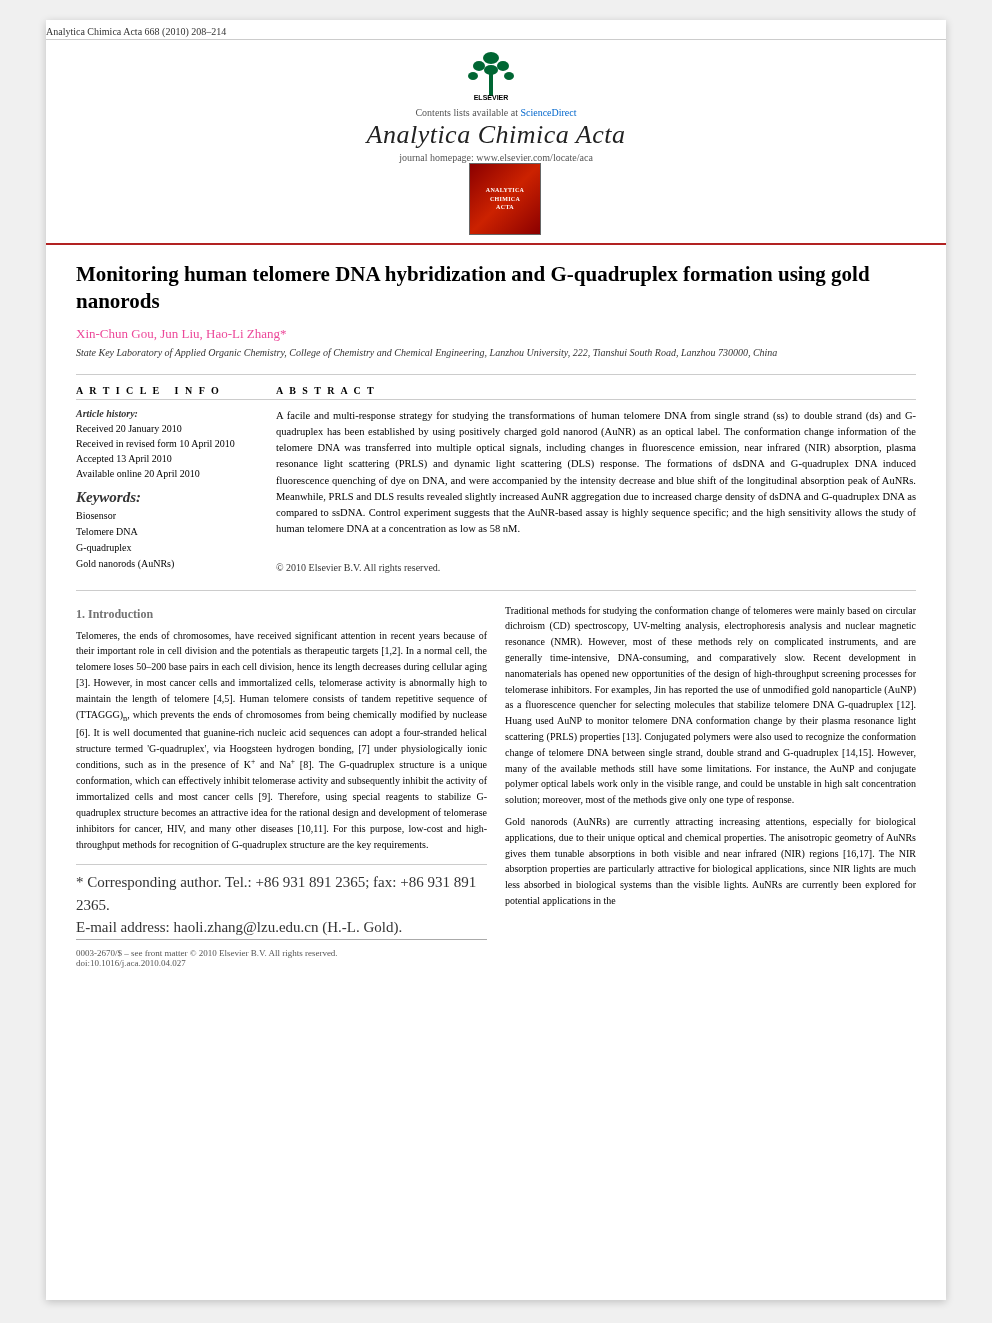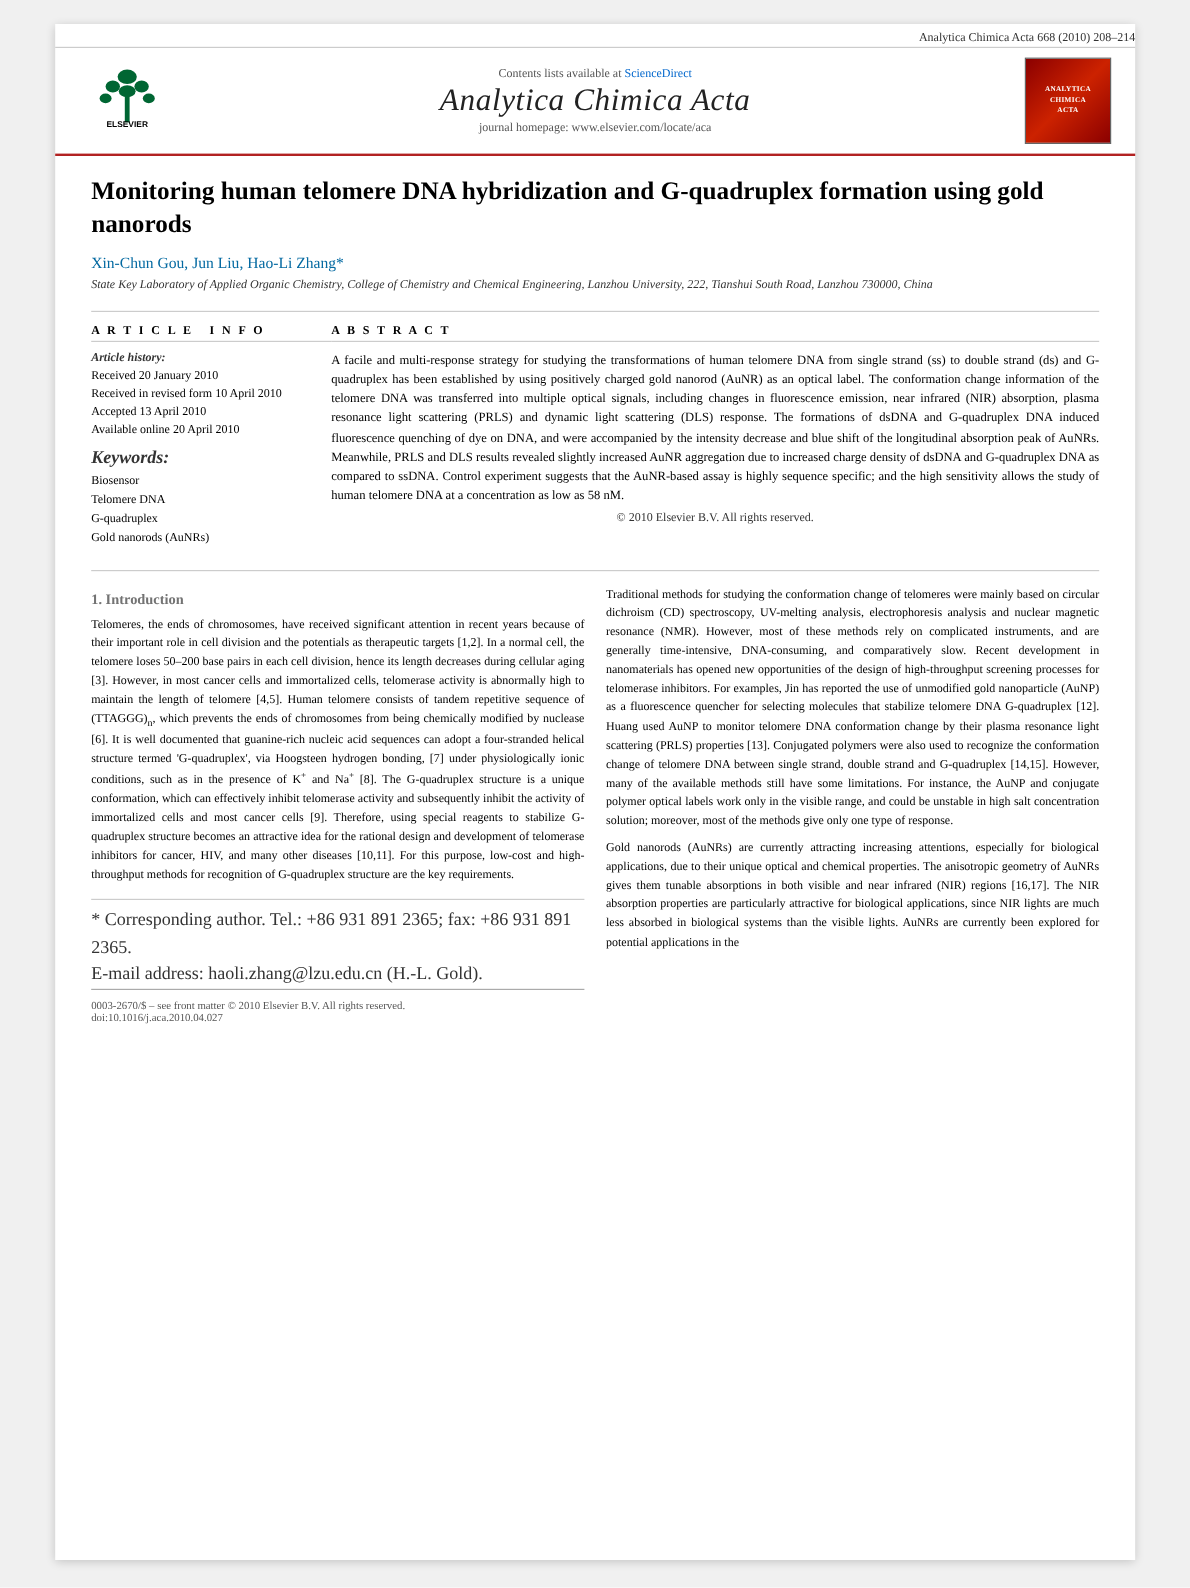--- a/index.html
+++ b/index.html
@@ -13,32 +13,33 @@
     .page {
       background: #fff;
       width: 900px;
       min-height: 1280px;
       padding: 0;
       box-shadow: 0 2px 8px rgba(0,0,0,0.2);
       position: relative;
     }
     
     .journal-header-top {
-      text-align: right;
+      text-align: left;
       font-size: 10px;
       color: #333;
       padding: 6px 0 2px 0;
       border-bottom: 1px solid #ccc;
     }
     .journal-banner {
       display: flex;
       align-items: center;
       justify-content: space-between;
       padding: 8px 20px;
       border-bottom: 2px solid #b22222;
+      flex-direction: column;
     }
     .banner-left {
       width: 90px;
     }
     .banner-center {
       text-align: center;
       flex: 1;
     }
     .sciencedirect-link {
       font-size: 10px;
@@ -91,21 +92,21 @@
       font-size: 21px;
       font-weight: bold;
       color: #000;
       margin-bottom: 10px;
       line-height: 1.3;
     }
 
     
     .authors {
       font-size: 13px;
-      color: #0369a1;
+      color: #ec4899;
       margin-bottom: 4px;
     }
 
     
     .affiliation {
       font-size: 10px;
       font-style: italic;
       color: #333;
       margin-bottom: 14px;
       line-height: 1.4;
@@ -171,22 +172,22 @@
     .abstract-text {
       font-size: 10.5px;
       color: #000;
       line-height: 1.55;
       text-align: justify;
     }
 
     .copyright-line {
       font-size: 10px;
       color: #333;
-      text-align: center;
-      margin-top: 3px;
+      text-align: left;
+      margin-top: 24px;
     }
 
     
     .body-two-col {
       display: flex;
       gap: 18px;
       margin-top: 10px;
     }
     .body-col {
       flex: 1;

